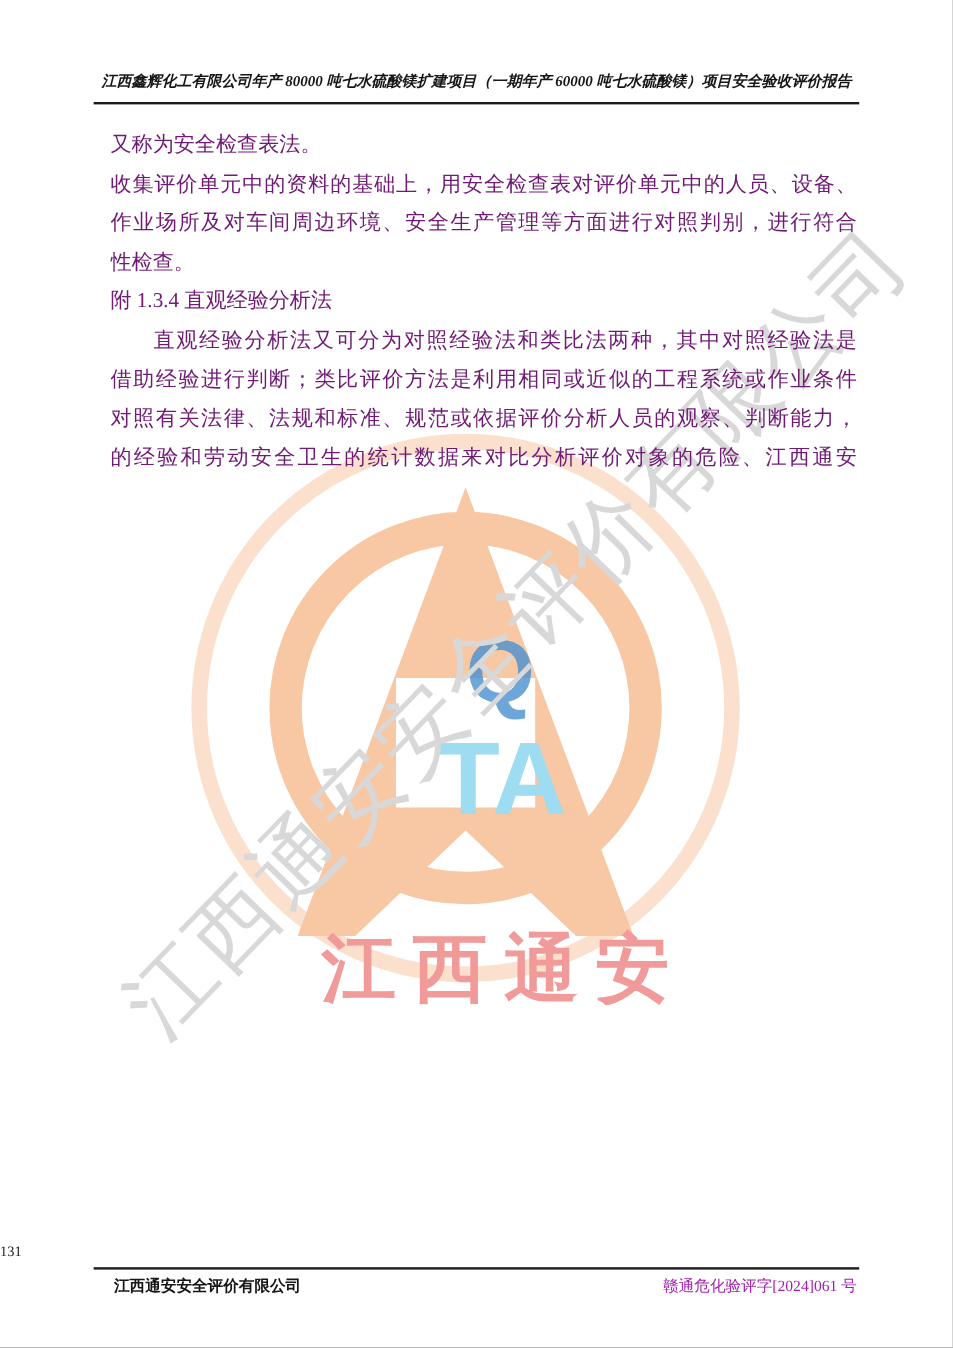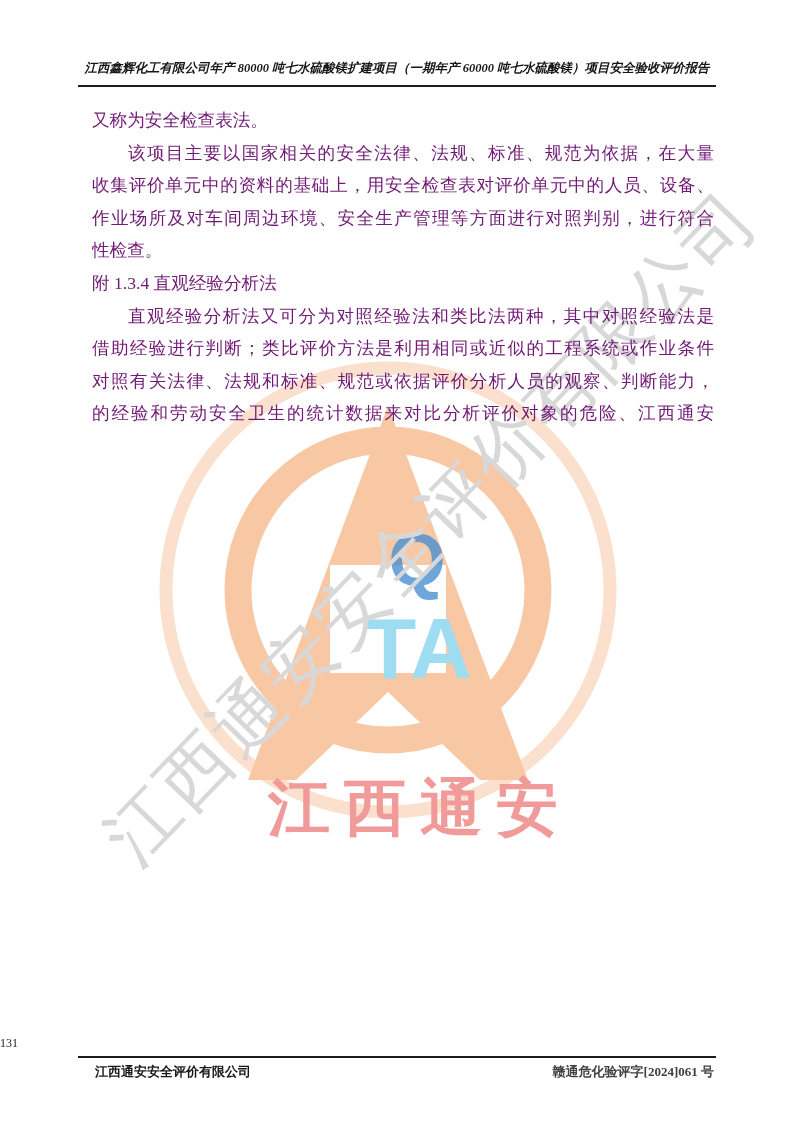--- a/index.html
+++ b/index.html
@@ -46,21 +46,21 @@
     position:absolute;left:0;top:1036px;width:794px;text-align:left;
     font-size:12px;color:#222;
   }
   #footer-rule{
     position:absolute;left:78px;top:1056px;width:638px;height:2px;background:#1c1c1c;
   }
   #footer-left{
     position:absolute;left:95px;top:1063px;font-size:13px;font-weight:700;color:#161616;
   }
   #footer-right{
-    position:absolute;right:80px;top:1063px;font-size:13px;font-weight:700;color:#404040;
+    position:absolute;right:80px;top:1063px;font-size:13px;font-weight:400;color:#a21caf;
   }
   .txt-layer{position:relative;z-index:4;}
 </style>
 </head>
 <body>
 
 <div id="page">
 
   <svg id="logo-svg" width="794" height="1123" viewBox="0 0 794 1123">
 
@@ -79,21 +79,20 @@
   <div id="diag-watermark">江西通安安全评价有限公司</div>
 
   <div id="red-watermark">江西通安</div>
 
   <div class="txt-layer">
     <div id="header-title">江西鑫辉化工有限公司年产 80000 吨七水硫酸镁扩建项目（一期年产 60000 吨七水硫酸镁）项目安全验收评价报告</div>
     <div id="header-rule"></div>
 
     <div id="body-text">
         <div class="body-line">又称为安全检查表法。</div>
-        <div class="body-line just ind">该项目主要以国家相关的安全法律、法规、标准、规范为依据，在大量</div>
         <div class="body-line just">收集评价单元中的资料的基础上，用安全检查表对评价单元中的人员、设备、</div>
         <div class="body-line just">作业场所及对车间周边环境、安全生产管理等方面进行对照判别，进行符合</div>
         <div class="body-line">性检查。</div>
         <div class="body-line">附 1.3.4 直观经验分析法</div>
         <div class="body-line just ind">直观经验分析法又可分为对照经验法和类比法两种，其中对照经验法是</div>
         <div class="body-line just">借助经验进行判断；类比评价方法是利用相同或近似的工程系统或作业条件</div>
         <div class="body-line just">对照有关法律、法规和标准、规范或依据评价分析人员的观察、判断能力，</div>
         <div class="body-line just">的经验和劳动安全卫生的统计数据来对比分析评价对象的危险、江西通安</div>
       </div>
 

